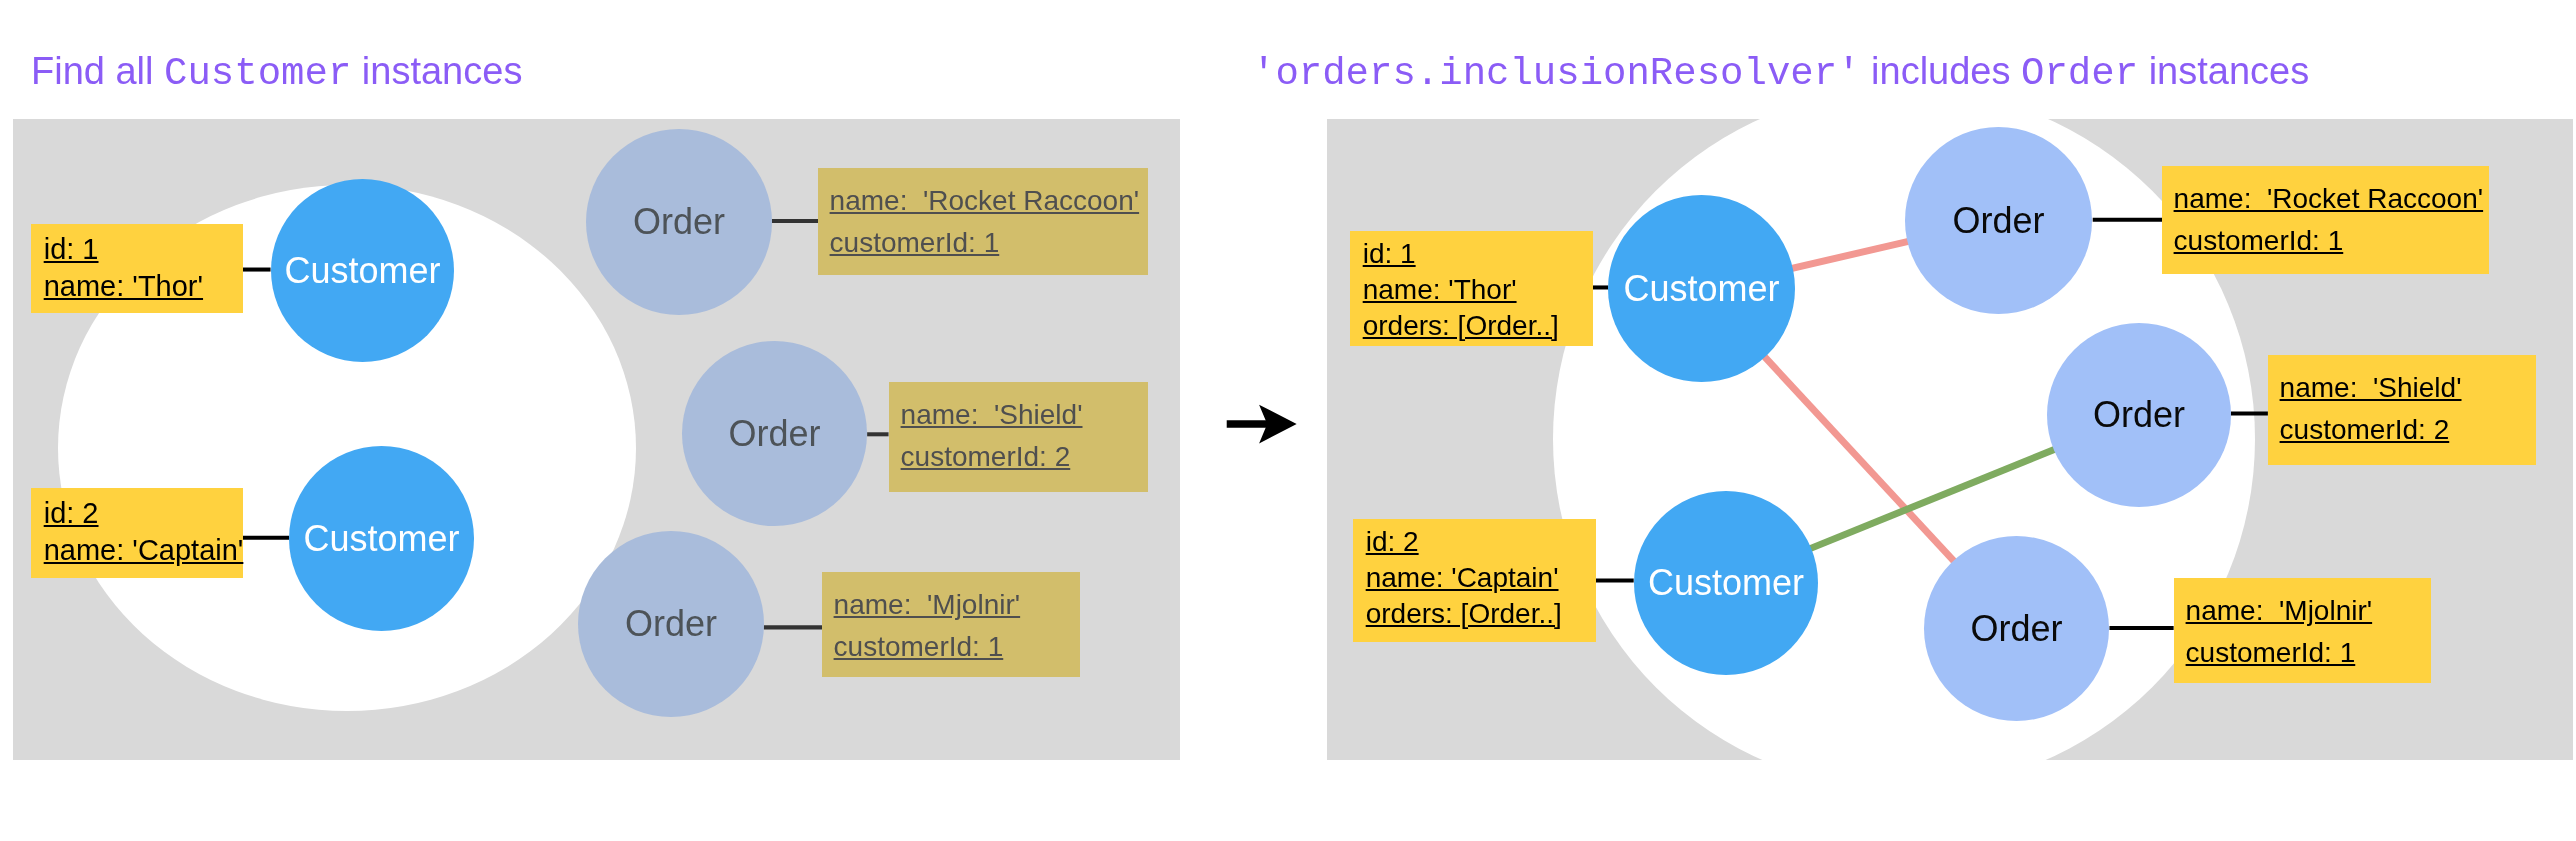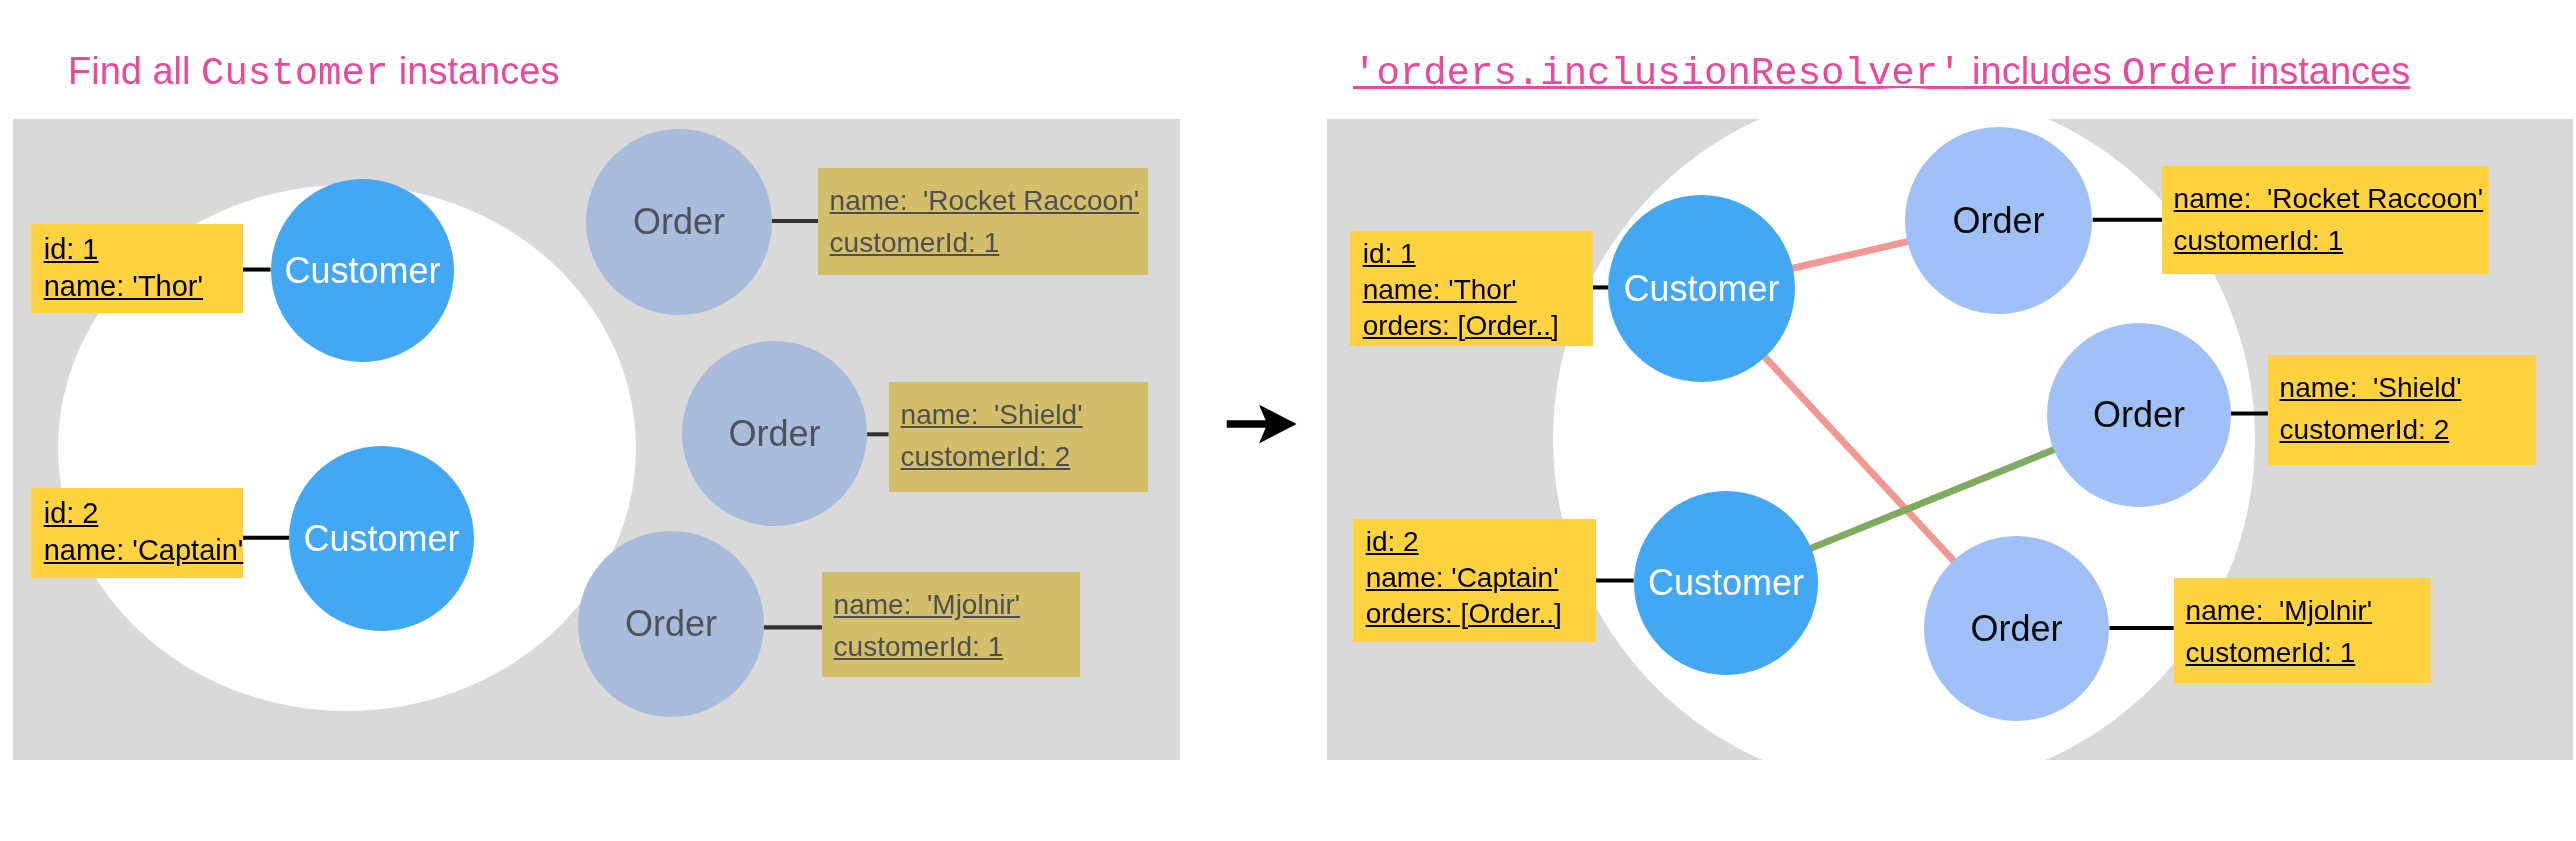--- a/index.html
+++ b/index.html
@@ -1,18 +1,18 @@
 <!DOCTYPE html>
 <html style="font-size:9.2px"><head>
 <meta charset="utf-8">
 <style>
   html,body{margin:0;padding:0;background:#ffffff;}
   #canvas{position:relative;width:2576px;height:842px;overflow:hidden;
           font-family:"Liberation Sans",sans-serif;}
-  .title{position:absolute;top:50px;font-size:38px;line-height:1.15;color:#ec4899;white-space:pre;margin-left:37px;}
+  .title{position:absolute;top:50px;font-size:38px;line-height:1.15;color:#8b5cf6;white-space:pre;}
   .title .mono{font-family:"Liberation Mono","DejaVu Sans Mono",monospace;font-size:39px;}
   .panel{position:absolute;top:119px;height:641px;background:#d9d9d9;z-index:1;}
   .ellipse{position:absolute;background:#ffffff;border-radius:50%;z-index:2;}
   #lines{position:absolute;left:0;top:0;z-index:3;pointer-events:none;}
   .circle{position:absolute;border-radius:50%;display:flex;align-items:center;
           justify-content:center;z-index:4;}
   .circle.customer{background:#42a8f3;color:#ffffff;font-size:36px;}
   .circle.order-muted{background:#a9bcdb;color:#4d5358;font-size:36px;}
   .circle.order-bright{background:#a1c0f8;color:#0a0a0a;font-size:36px;}
   .label{position:absolute;z-index:5;box-sizing:border-box;text-decoration:underline;}
@@ -26,21 +26,21 @@
   .label.yellowO{background:#ffd23f;color:#000;font-size:28px;line-height:42px;
                  padding:11.6px 0 0 11.6px;}
 </style>
 </head>
 <body>
 
 <div id="canvas">
 
   <div class="title" style="left:31px;"><span class="sans">Find all </span><span class="mono">Customer</span><span class="sans"> instances</span></div>
 
-  <div class="title" style="left:1316px;text-decoration:underline;"><span class="mono">'orders.inclusionResolver'</span><span class="sans"> includes </span><span class="mono">Order</span><span class="sans"> instances</span></div>
+  <div class="title" style="left:1252px;"><span class="mono">'orders.inclusionResolver'</span><span class="sans"> includes </span><span class="mono">Order</span><span class="sans"> instances</span></div>
 
   <div class="panel" style="left:12.7px;width:1167px;"></div>
   <div class="panel" style="left:1327px;width:1246px;"></div>
 
   <div class="ellipse" style="left:58px;top:185px;width:578px;height:526px;"></div>
   <div class="ellipse" style="left:1553px;top:88px;width:702px;height:702px;"></div>
 
   <svg id="lines" width="2576" height="842" viewBox="0 0 4456 1456">
 
     <line x1="2944" y1="500" x2="3458" y2="381" stroke-width="12" stroke="#f29892"></line>

